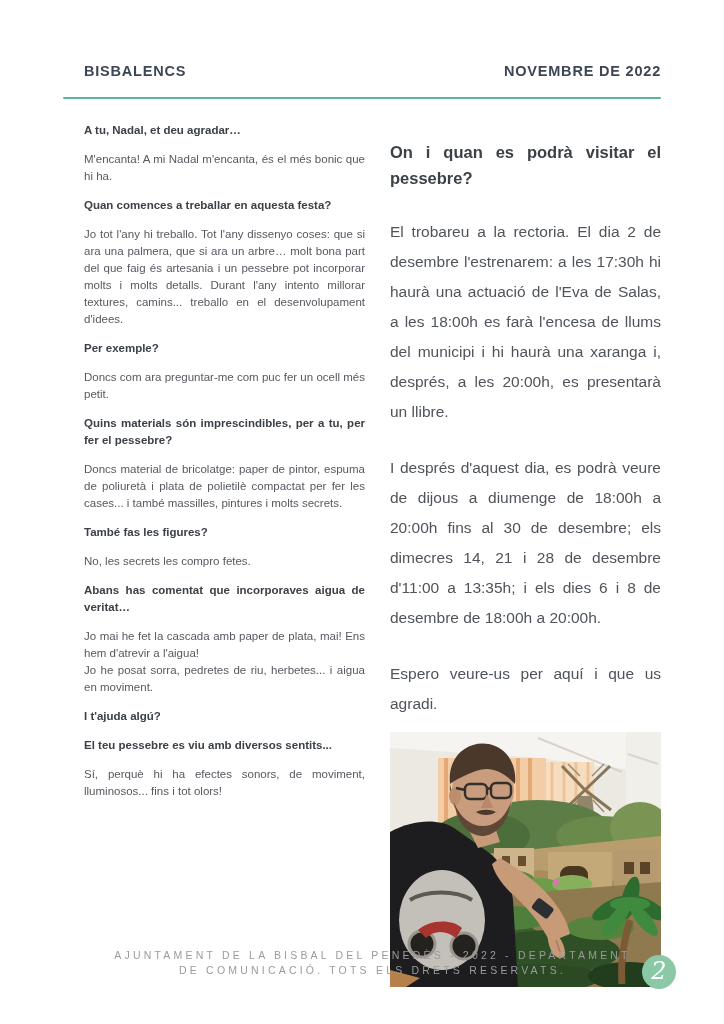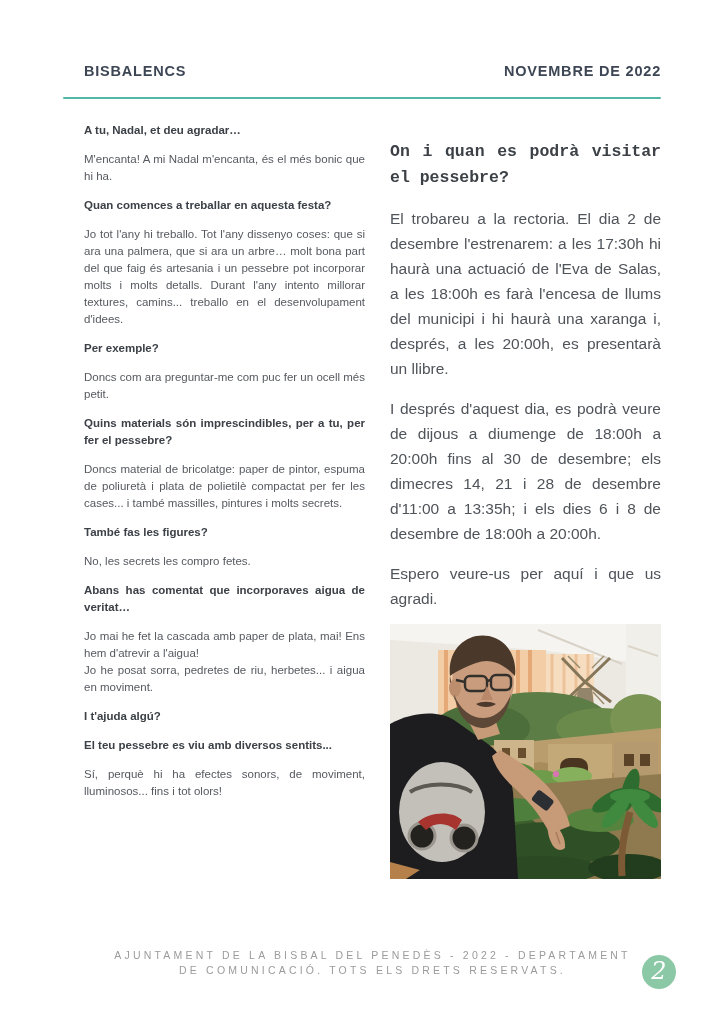--- a/index.html
+++ b/index.html
@@ -33,25 +33,25 @@
   }
   .col-left .a{
     color:#55595f;margin:12px 0 0;text-align:justify;white-space:pre-line;
   }
   .col-left .q:first-child{margin-top:0;}
   .col-right{
     position:absolute;left:390px;top:139px;width:271px;
   }
   .col-right .vh{
     font-weight:bold;font-size:16.5px;line-height:26px;
-    color:#3c4147;text-align:justify;margin:0;font-family:Liberation Mono, monospace;
+    color:#3c4147;text-align:justify;margin:0;
   }
   .col-right .vp{
-    font-size:15.5px;line-height:25px;color:#4f545a;
-    text-align:justify;margin:15px 0 0;
+    font-size:15.5px;line-height:30px;color:#4f545a;
+    text-align:justify;margin:26px 0 0;
   }
   .photo-frame{
     margin-top:13px;width:271px;height:255px;overflow:hidden;
     background:#ece8e2;
   }
   
   .footer{
     position:absolute;left:84px;right:63px;top:948px;
     text-align:center;
     font-size:10.5px;letter-spacing:3.2px;line-height:14.5px;

